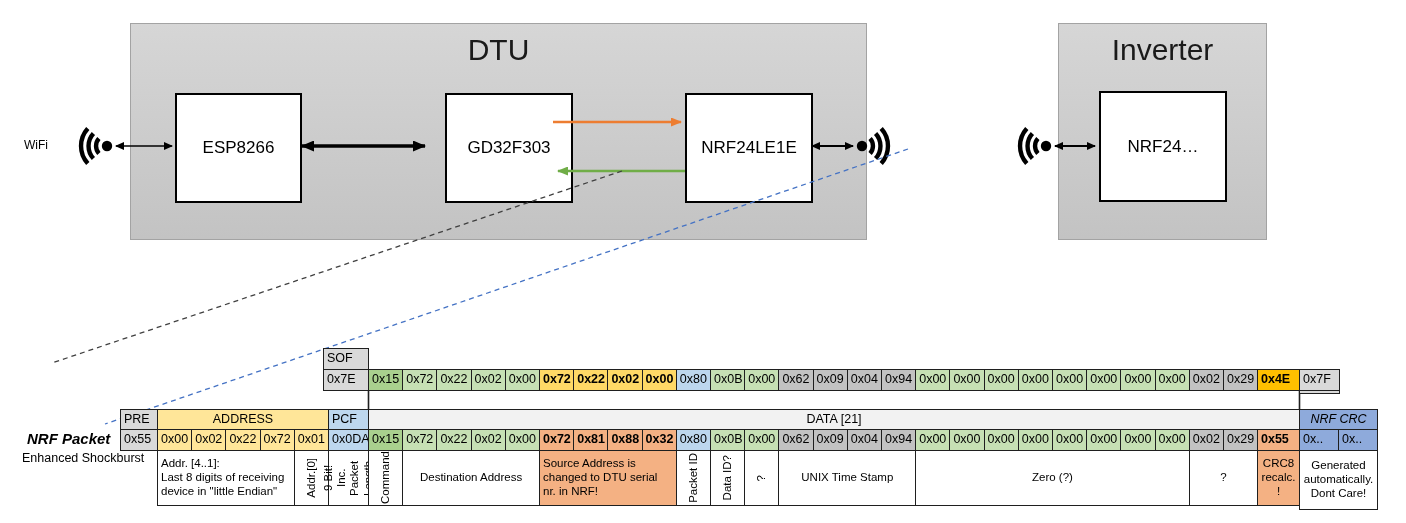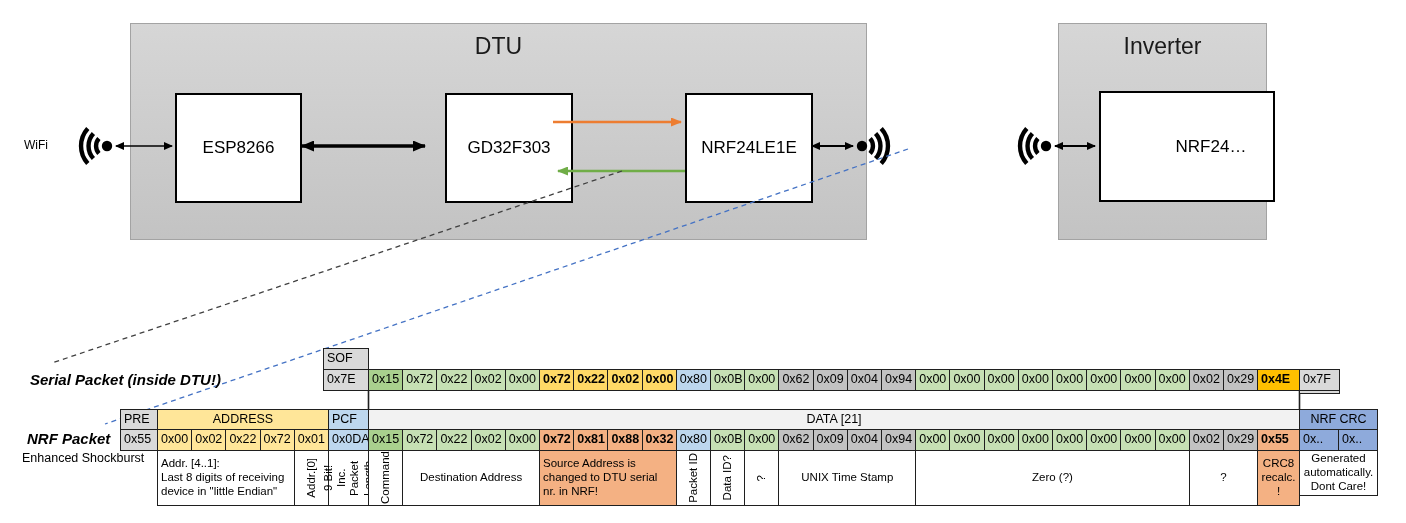--- a/index.html
+++ b/index.html
@@ -1,21 +1,21 @@
 <!DOCTYPE html>
 <html><head>
 <meta charset="utf-8">
 <style>
   html,body{margin:0;padding:0;background:#fff;font-family:"Liberation Sans",sans-serif;}
   #canvas{position:relative;width:1406px;height:523px;background:#fff;overflow:hidden;}
 
   
   .gray-box{position:absolute;background:linear-gradient(180deg,#d6d6d6,#c3c3c3);
             border:1px solid #a3a3a3;z-index:1;}
-  .gray-title{position:absolute;width:100%;text-align:center;top:9px;font-size:23px;color:#1a1a1a;}
+  .gray-title{position:absolute;width:100%;text-align:center;top:9px;font-size:30px;color:#1a1a1a;}
   .comp-box{position:absolute;background:#fff;border:2px solid #000;z-index:2;
             display:flex;align-items:center;justify-content:center;font-size:17px;color:#000;}
   .wifi-text{position:absolute;font-size:12px;color:#000;z-index:2;}
 
   
   .cell{position:absolute;box-sizing:border-box;border:1px solid #1f1f1f;
         display:flex;align-items:center;font-size:12.5px;color:#000;z-index:10;
         background:#fff;line-height:1.25;}
   .cell span{white-space:pre-line;padding-left:3px;}
   .cell.center{justify-content:center;text-align:center;}
@@ -43,21 +43,21 @@
   <div class="comp-box" style="left:429px;top:93px;width:124px;height:106px;margin-left:16px;">
     <span>GD32F303</span>
   </div>
   <div class="comp-box" style="left:685px;top:93px;width:124px;height:106px;">
     <span>NRF24LE1E</span>
   </div>
 
   <div class="gray-box" style="left:1058px;top:23px;width:207px;height:215px;">
     <div class="gray-title">Inverter</div>
   </div>
-  <div class="comp-box" style="left:1099px;top:91px;width:124px;height:107px;padding-left:48px;">
+  <div class="comp-box" style="left:1099px;top:91px;width:124px;height:107px;">
     <span>NRF24…</span>
   </div>
 
   <div class="wifi-text" style="left:24px;top:138px;">WiFi</div>
 
   <svg class="overlay" width="1406" height="523">
     <defs>
       <marker id="mb-s" markerUnits="userSpaceOnUse" markerWidth="9" markerHeight="8" refX="8" refY="4" orient="auto-start-reverse">
         <path d="M0,0 L9,4 L0,8 z" fill="#000"></path>
       </marker>
@@ -100,21 +100,20 @@
         <use href="#wifi-ic"></use>
       </g>
 
     <line x1="622" y1="171" x2="52" y2="363" stroke="#404040" stroke-width="1.3" stroke-dasharray="5,4"></line>
     <line x1="908" y1="149" x2="105" y2="424" stroke="#4472C4" stroke-width="1.3" stroke-dasharray="5,4"></line>
 
     <line x1="368.5" y1="389" x2="368.5" y2="410" stroke="#1f1f1f" stroke-width="1.6"></line>
     <line x1="1299.5" y1="389" x2="1299.5" y2="410" stroke="#1f1f1f" stroke-width="1.6"></line>
   </svg>
 
-  <div class="pkt-label" style="left:30px;top:371px;">Serial Packet (inside DTU!)</div>
   <div class="pkt-label" style="left:27px;top:430px;">NRF Packet</div>
   <div class="pkt-sublabel" style="left:22px;top:451px;">Enhanced Shockburst</div>
 
   <div id="tables">
       <div class="cell" style="left: 323px; top: 348px; width: 46px; height: 22px; background: rgb(217, 217, 217);">
         <span>SOF</span>
       </div>
       <div class="cell" style="left: 323px; top: 369px; width: 46px; height: 22px; background: rgb(217, 217, 217);">
         <span>0x7E</span>
       </div>
@@ -210,21 +209,21 @@
       </div>
       <div class="cell center" style="left: 157px; top: 409px; width: 172px; height: 22px; background: rgb(255, 230, 153);">
         <span>ADDRESS</span>
       </div>
       <div class="cell" style="left: 328px; top: 409px; width: 41px; height: 22px; background: rgb(189, 215, 238);">
         <span>PCF</span>
       </div>
       <div class="cell center" style="left: 368px; top: 409px; width: 932px; height: 22px; background: rgb(242, 242, 242);">
         <span>DATA [21]</span>
       </div>
-      <div class="cell center" style="left: 1299px; top: 409px; width: 79px; height: 22px; background: rgb(142, 170, 219);">
+      <div class="cell center" style="left: 1299px; top: 409px; width: 79px; height: 22px; background: rgb(142, 170, 219); font-style: italic;">
         <span>NRF CRC</span>
       </div>
       <div class="cell" style="left: 120px; top: 429px; width: 38px; height: 22px; background: rgb(217, 217, 217);">
         <span>0x55</span>
       </div>
       <div class="cell" style="left: 157px; top: 429px; width: 35.2px; height: 22px; background: rgb(255, 230, 153);">
         <span>0x00</span>
       </div>
       <div class="cell" style="left: 191.2px; top: 429px; width: 35.2px; height: 22px; background: rgb(255, 230, 153);">
         <span>0x02</span>
@@ -368,19 +367,19 @@
         <span>Zero (?)</span>
       </div>
       <div class="cell ann center" style="left: 1188.8px; top: 450px; width: 69.4px; height: 56px; background: rgb(255, 255, 255);">
         <span>?</span>
       </div>
       <div class="cell ann center" style="left: 1257px; top: 450px; width: 43px; height: 56px; background: rgb(244, 177, 131);">
         <span>CRC8
 recalc.
 !</span>
       </div>
-      <div class="cell ann center" style="left: 1299px; top: 450px; width: 79px; height: 46px; background: rgb(255, 255, 255);">
+      <div class="cell ann center" style="left: 1299px; top: 450px; width: 79px; height: 60px; background: rgb(255, 255, 255);">
         <span>Generated
 automatically.
 Dont Care!</span>
       </div>
     </div>
 </div>
 
 </body></html>

